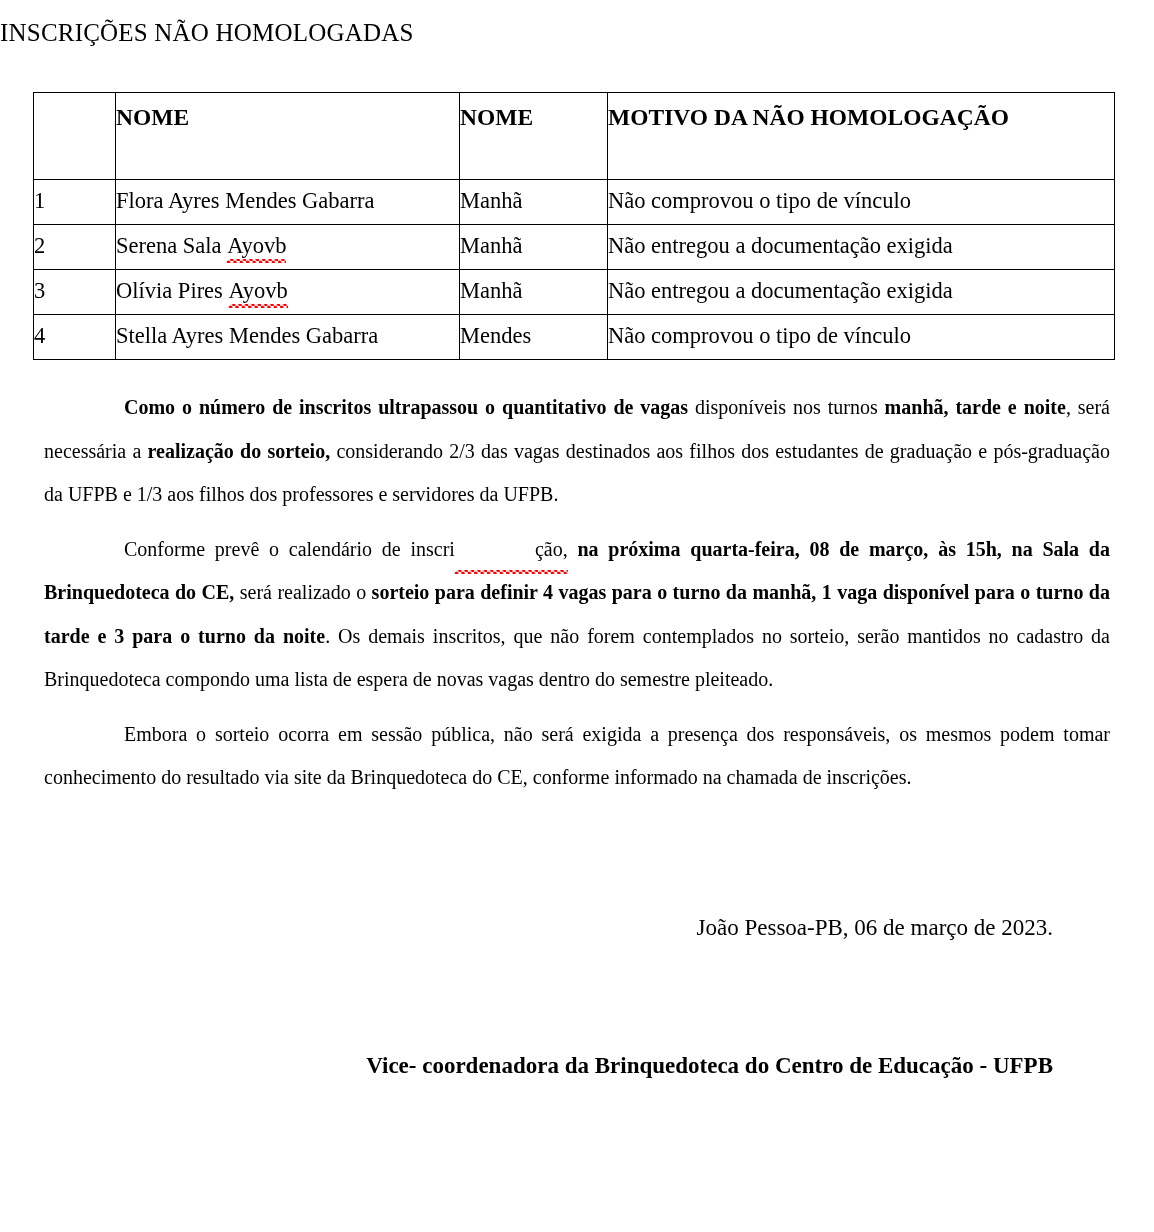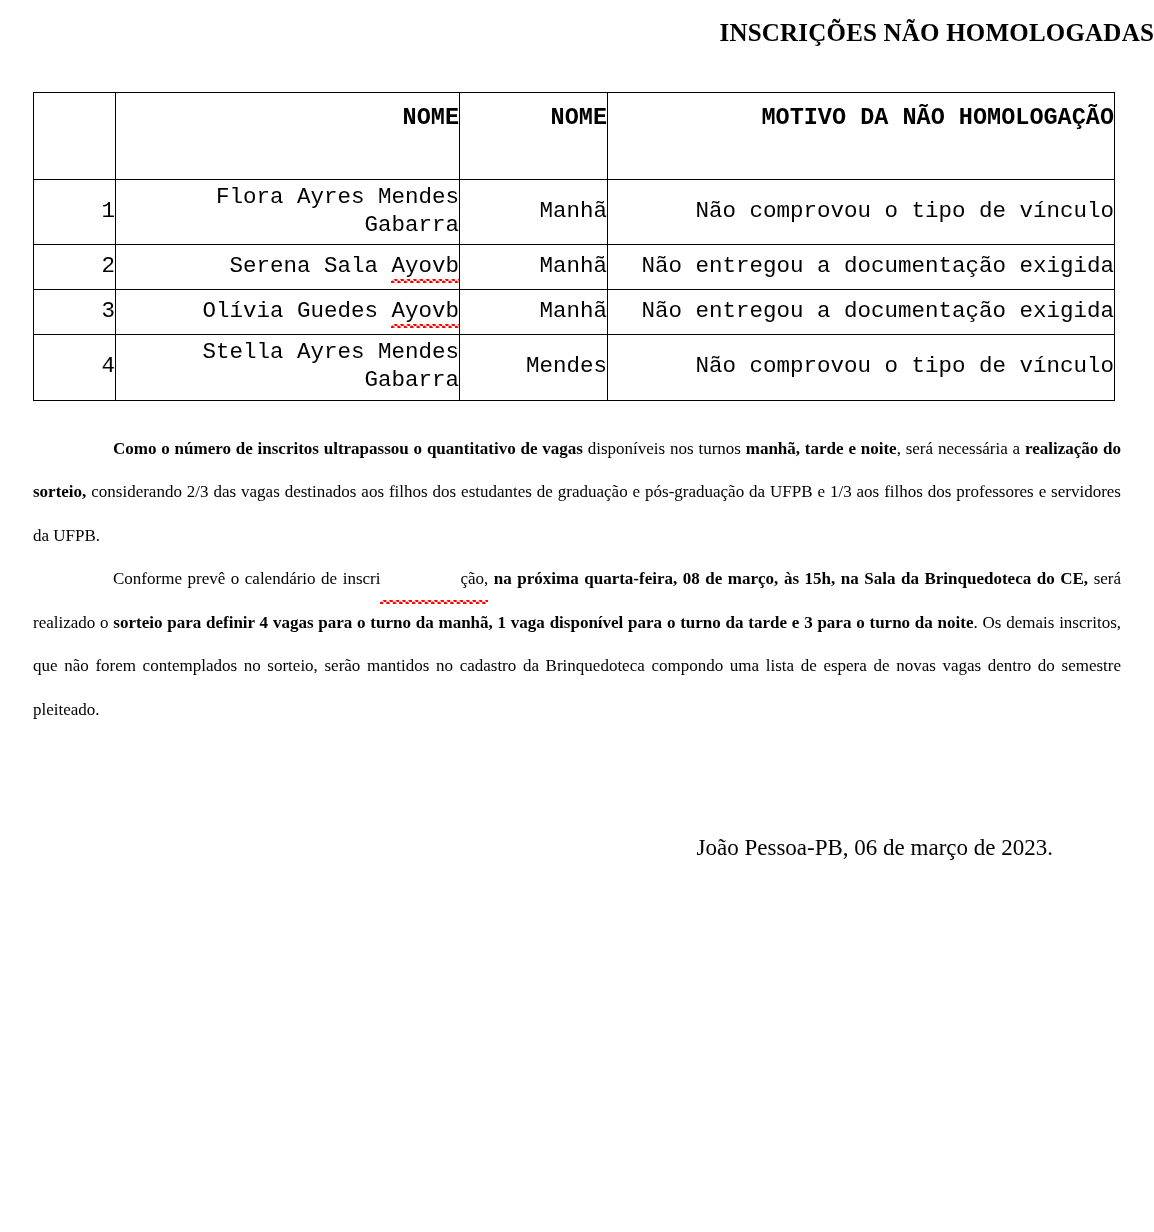--- a/index.html
+++ b/index.html
@@ -20,22 +20,22 @@
   .page {
     position: relative;
     width: 1154px;
     height: 1232px;
     box-sizing: border-box;
     padding: 0;
   }
 
   
   .doc-title {
-    text-align: right;
-    font-weight: bold;
+    text-align: left;
+    font-weight: normal;
     font-size: 25px;
     letter-spacing: 0.2px;
     margin: 18px 0 0 0;
     padding: 0;
     line-height: 1.2;
   }
 
   
   .table-wrap {
     margin: 44px 0 0 0;
@@ -46,25 +46,24 @@
     border-collapse: collapse;
     width: 1081px;
     table-layout: fixed;
     margin: 0;
   }
   table.insc-table td,
   table.insc-table th {
     border: 1.6px solid #000000;
     padding: 0;
     vertical-align: middle;
-    text-align: right;
+    text-align: left;
     font-size: 22.5px;
     line-height: 1.25;
     font-weight: normal;
-    font-family: Liberation Mono, monospace;
   }
   table.insc-table thead th {
     font-weight: bold;
     font-size: 23.5px;
     height: 62px;
     padding-bottom: 14px;
     vertical-align: top;
     padding-top: 10px;
   }
   table.insc-table tbody td {
@@ -96,25 +95,25 @@
     background-repeat: repeat-x;
   }
 
   
   .body-text {
     padding: 0 33px 0 33px;
     box-sizing: border-box;
     margin-top: 26px;
   }
   p.para {
-    margin: 0;
+    margin: 11px;
     padding: 0;
     text-align: justify;
     text-justify: inter-word;
-    font-size: 17px;
+    font-size: 20px;
     line-height: 43.5px;
     text-indent: 80px;
   }
   p.para b { font-weight: bold; }
 
   
   .sig-date {
     margin: 0;
     padding: 0 68px 0 0;
     text-align: right;
@@ -174,21 +173,21 @@
 
         <tr>
           <td>2</td>
           <td><span>Serena Sala </span><span class="sq">Ayovb</span></td>
           <td>Manhã</td>
           <td>Não entregou a documentação exigida</td>
         </tr>
 
         <tr>
           <td>3</td>
-          <td><span>Olívia Guedes </span><span class="sq">Ayovb</span></td>
+          <td><span>Olívia Pires </span><span class="sq">Ayovb</span></td>
           <td>Manhã</td>
           <td>Não entregou a documentação exigida</td>
         </tr>
 
         <tr>
           <td>4</td>
           <td><span>Stella Ayres Mendes Gabarra</span></td>
           <td>Mendes</td>
           <td>Não comprovou o tipo de vínculo</td>
         </tr>
@@ -196,23 +195,25 @@
       </tbody>
     </table>
   </div>
 
   <div class="body-text">
 
     <p class="para"><b>Como o número de inscritos ultrapassou o quantitativo de vagas</b><span> disponíveis nos turnos </span><b>manhã, tarde e noite</b><span>, será necessária a </span><b>realização do sorteio,</b><span> considerando 2/3 das vagas destinados aos filhos dos estudantes de graduação e pós-graduação da UFPB e 1/3 aos filhos dos professores e servidores da UFPB.</span></p>
 
     <p class="para"><span>Conforme prevê o calendário de inscri</span><span class="sq">ção,</span><b> na próxima quarta-feira, 08 de março, às 15h, na Sala da Brinquedoteca do CE,</b><span> será realizado o </span><b>sorteio para definir 4 vagas para o turno da manhã, 1 vaga disponível para o turno da tarde e 3 para o turno da noite</b><span>. Os demais inscritos, que não forem contemplados no sorteio, serão mantidos no cadastro da Brinquedoteca compondo uma lista de espera de novas vagas dentro do semestre pleiteado.</span></p>
 
+    <p class="para"><span>Embora o sorteio ocorra em sessão pública, não será exigida a presença dos responsáveis, os mesmos podem tomar conhecimento do resultado via site da Brinquedoteca do CE, conforme informado na chamada de inscrições.</span></p>
 
     <div class="spacer-1"></div>
 
     <p class="sig-date">João Pessoa-PB, 06 de março de 2023.</p>
 
     <div class="spacer-2"></div>
 
+    <p class="sig-role">Vice- coordenadora da Brinquedoteca do Centro de Educação - UFPB</p>
 
   </div>
 
 </div>
 
 </body></html>

